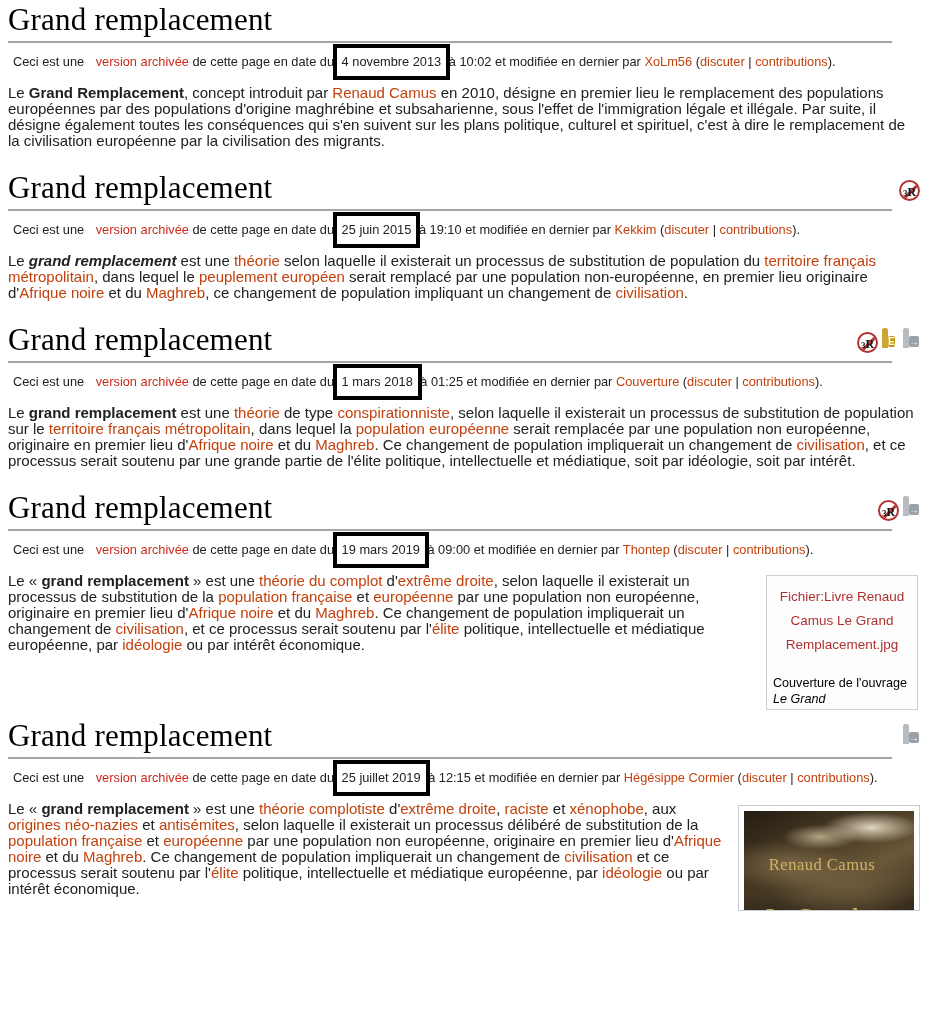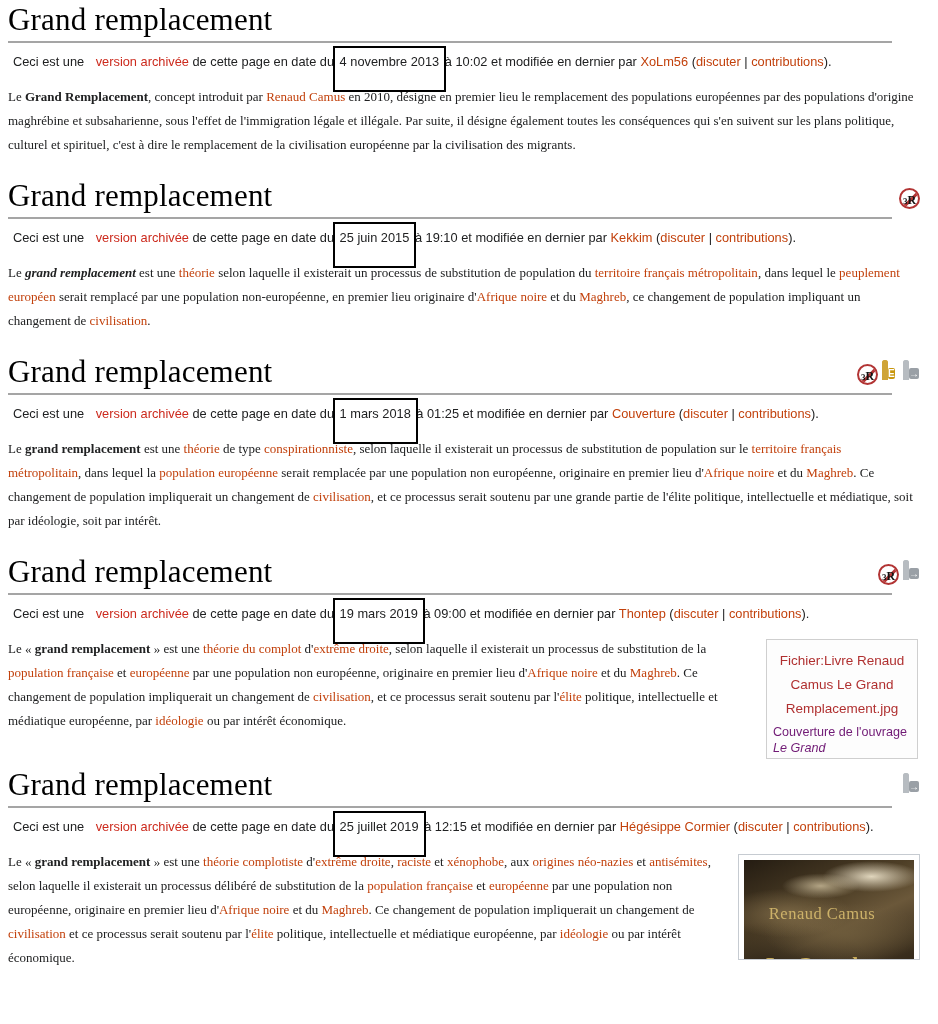--- a/index.html
+++ b/index.html
@@ -39,33 +39,33 @@
     font-size: 10px; line-height: 13px; font-weight: bold; text-align: center; }
   .padlock.gold .shackle { border-color: #cfa437; }
   .padlock.gold .lock-body { background: #c8960c; }
   .padlock.grey .shackle { border-color: #b7bcc1; }
   .padlock.grey .lock-body { background: #9aa0a6; }
 
   .notice { font-size: 12.8px; line-height: 17px; color: #202122; margin: 10px 0 15px; padding-left: 5px; }
   .notice a { text-decoration: none; }
   .redlink { color: #cc2a1d; text-decoration: none; margin-left: 8px; }
   .link { color: #c2410c; text-decoration: none; }
-  .date-box { border: 2px solid #000000; padding: 6px 5px 21px; margin: -6px -5px -7px; position: relative; }
+  .date-box { border: 4px solid #000000; padding: 6px 5px 7px; margin: -6px -5px -7px; position: relative; }
 
   .para-wrap { width: 912px; }
-  .para { font-size: 13px; line-height: 24px; color: #202122; width: 906px; font-family: Liberation Serif, serif; }
+  .para { font-size: 15px; line-height: 16px; color: #202122; width: 906px; }
   .para b.i { font-style: italic; }
   .it { font-style: italic; }
 
   
   .file-box { float: right; width: 152px; margin: 2px 2px 8px 16px;
     border: 1px solid #cfcfcf; background: #fdfdfd; padding: 9px 6px 2px; }
   .file-link { display: block; text-align: center; color: #b03030; text-decoration: none;
     font-size: 13.5px; line-height: 24px; }
-  .file-caption { margin-top: 3px; font-size: 12.6px; line-height: 16px; color: #701a75; }
+  .file-caption { margin-top: 18px; font-size: 12.6px; line-height: 16px; color: #000000; }
 
   
   .cover-frame { float: right; width: 182px; height: 106px; overflow: hidden;
     border: 1px solid #c6cbd1; background: #fff; padding: 5px; margin: 4px 0 8px 16px; }
   .cover-img { width: 170px; height: 118px; position: relative; overflow: hidden;
     background:
       radial-gradient(ellipse 70px 22px at 75% 14%, rgba(240,230,205,0.9), rgba(240,230,205,0) 70%),
       radial-gradient(ellipse 55px 18px at 45% 22%, rgba(215,200,165,0.75), rgba(215,200,165,0) 70%),
       radial-gradient(ellipse 90px 34px at 25% 45%, rgba(150,128,88,0.6), rgba(150,128,88,0) 72%),
       radial-gradient(ellipse 110px 40px at 60% 62%, rgba(110,92,60,0.8), rgba(110,92,60,0) 75%),

